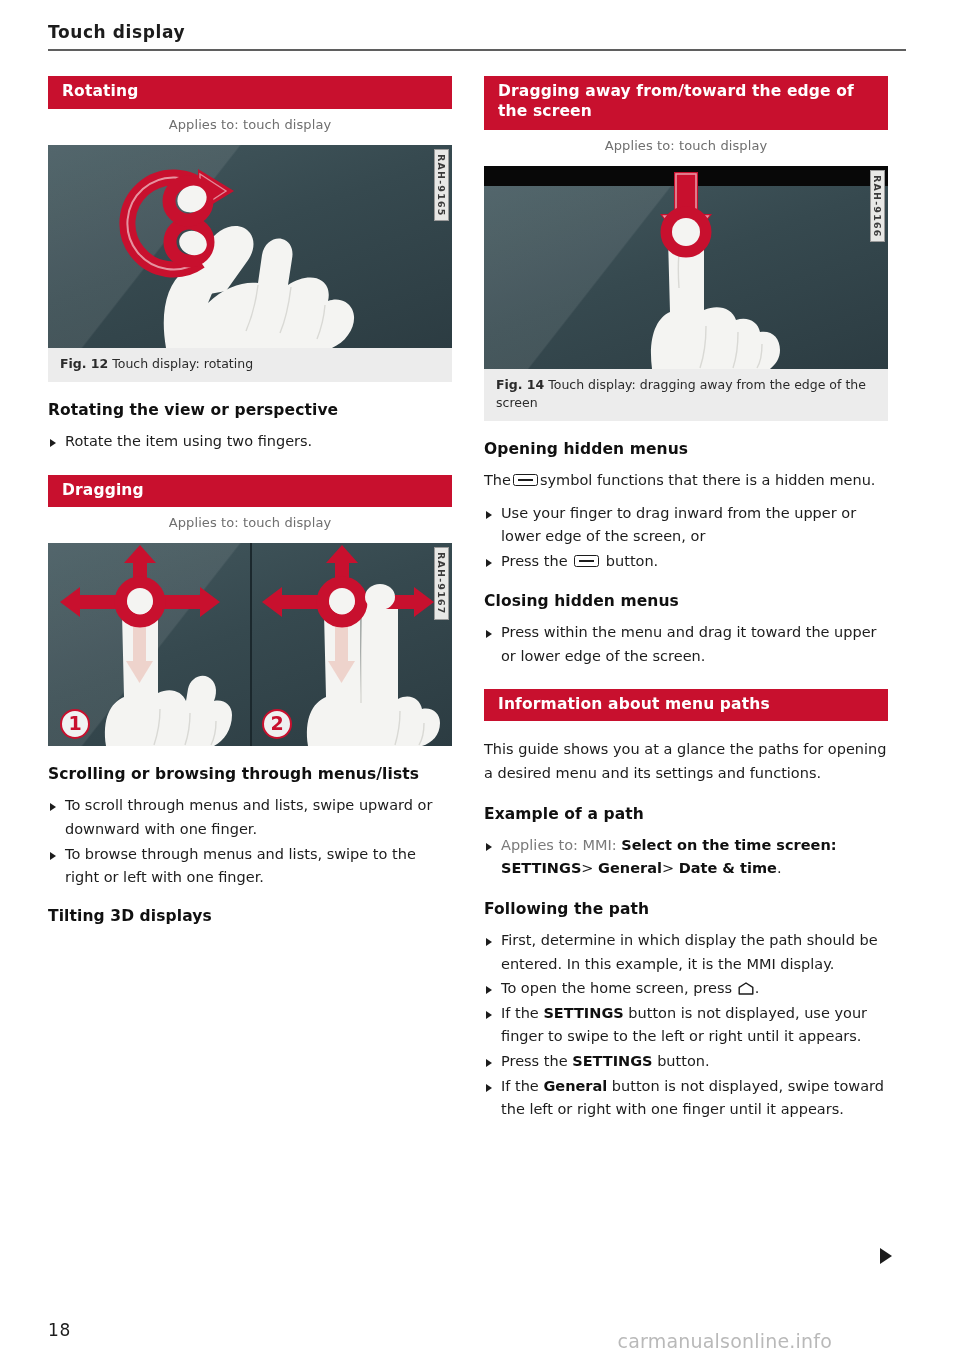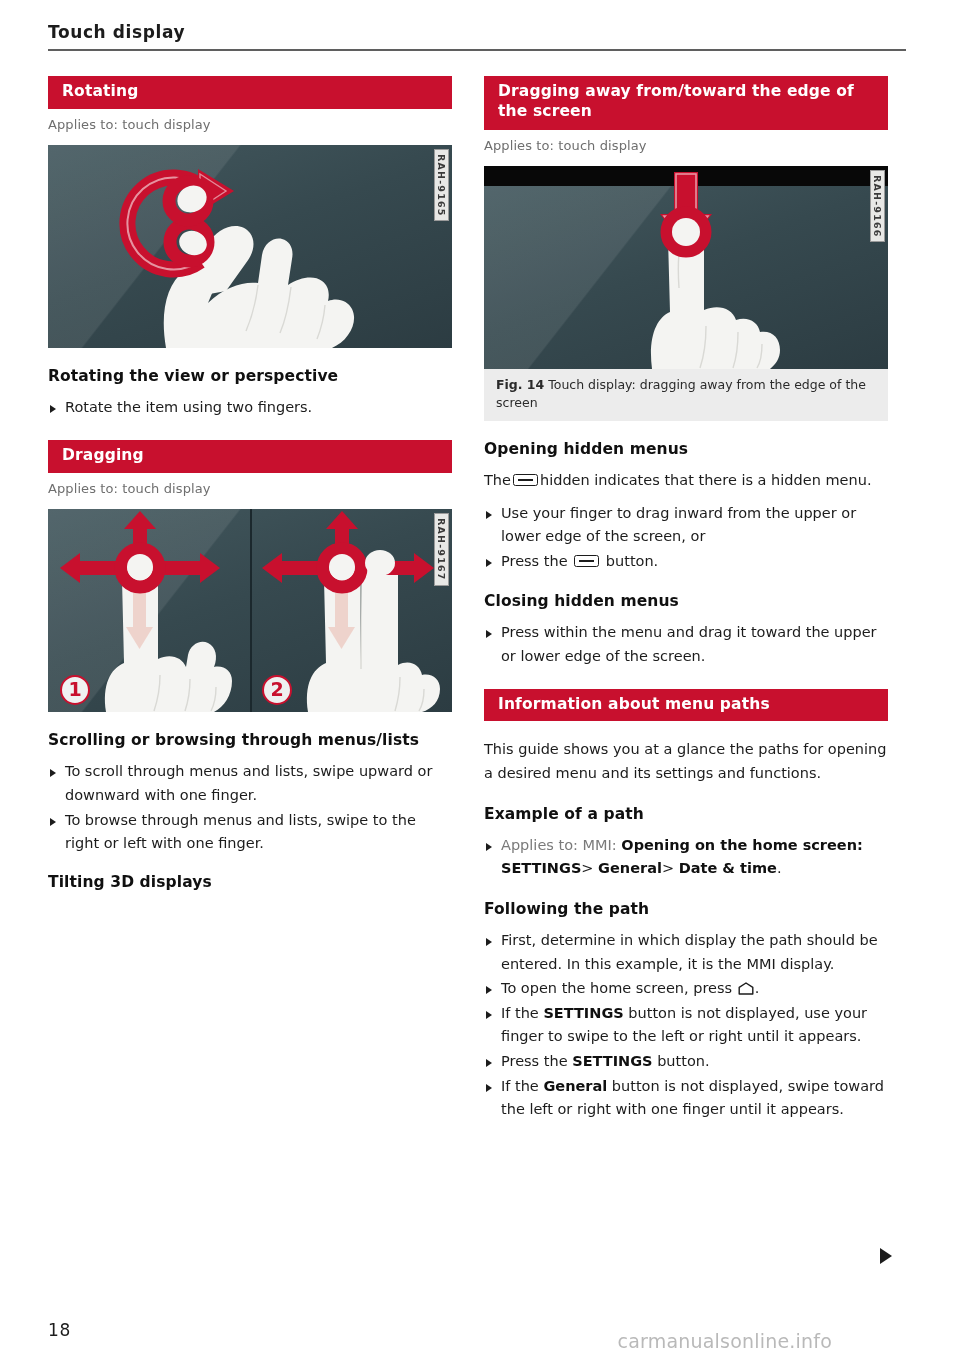--- a/index.html
+++ b/index.html
@@ -61,20 +61,21 @@
     letter-spacing: 0.15px;
   }
   .section-bar.two-line { padding-bottom: 8px; }
 
   .applies-to {
     font-size: 13px;
     color: #6f6f6f;
     margin-top: 8px;
     margin-bottom: 13px;
     letter-spacing: 0.1px;
+    text-align: center;
   }
 
   
   .figure { width: 404px; }
 
   .fig-img {
     position: relative;
     width: 404px;
     height: 203px;
     overflow: hidden;
@@ -314,20 +315,24 @@
             </g>
 
             <circle cx="141" cy="97" r="19" fill="none" stroke="#c8102e" stroke-width="13"></circle>
             <circle cx="140" cy="56" r="19" fill="none" stroke="#c8102e" stroke-width="13"></circle>
 
             <ellipse cx="144" cy="54" rx="15" ry="13" fill="#f4f4f2" transform="rotate(-28 144 54)"></ellipse>
             <ellipse cx="145" cy="98" rx="14" ry="12" fill="#f4f4f2" transform="rotate(20 145 98)"></ellipse>
           </svg>
         </div>
         <div class="fig-code">RAH-9165</div>
+      </div>
+      <div class="fig-caption">
+        <b>Fig. 12</b>
+        <span>Touch display: rotating</span>
       </div>
     </div>
 
     <h3 class="sub">Rotating the view or perspective</h3>
     <ul class="bullets">
       <li>Rotate the item using two fingers.</li>
     </ul>
 
     <div class="section-bar" style="margin-top:21px;">Dragging</div>
     <div class="applies-to">Applies to: touch display</div>
@@ -449,21 +454,21 @@
       </div>
       <div class="fig-caption">
         <b>Fig. 14</b>
         <span>Touch display: dragging away from the edge of the screen</span>
       </div>
     </div>
 
     <h3 class="sub">Opening hidden menus</h3>
 
     <p class="para">
-      <span>The</span><span class="glyph-menu"></span><span>hidden indicates that there is a hidden menu.</span>
+      <span>The</span><span class="glyph-menu"></span><span>symbol functions that there is a hidden menu.</span>
     </p>
 
     <ul class="bullets" style="margin-top:9px;">
       <li>Use your finger to drag inward from the upper or lower edge of the screen, or</li>
       <li>
         <span>Press the</span>
         <span class="glyph-menu"></span>
         <span>button.</span>
       </li>
     </ul>
@@ -475,21 +480,21 @@
 
     <div class="section-bar" style="margin-top:20px;">Information about menu paths</div>
 
     <p class="para" style="margin-top:17px;">This guide shows you at a glance the paths for opening a desired menu and its settings and functions.</p>
 
     <h3 class="sub">Example of a path</h3>
 
     <ul class="bullets">
       <li>
         <span class="grey">Applies to: MMI:</span>
-        <b class="strong">Opening on the home screen:</b>
+        <b class="strong">Select on the time screen:</b>
         <b class="strong">SETTINGS</b><span class="sep">&gt;</span>
         <b class="strong">General</b><span class="sep">&gt;</span>
         <b class="strong">Date &amp; time</b><span>.</span>
       </li>
     </ul>
 
     <h3 class="sub">Following the path</h3>
 
     <ul class="bullets">
       <li>First, determine in which display the path should be entered. In this example, it is the MMI display.</li>

